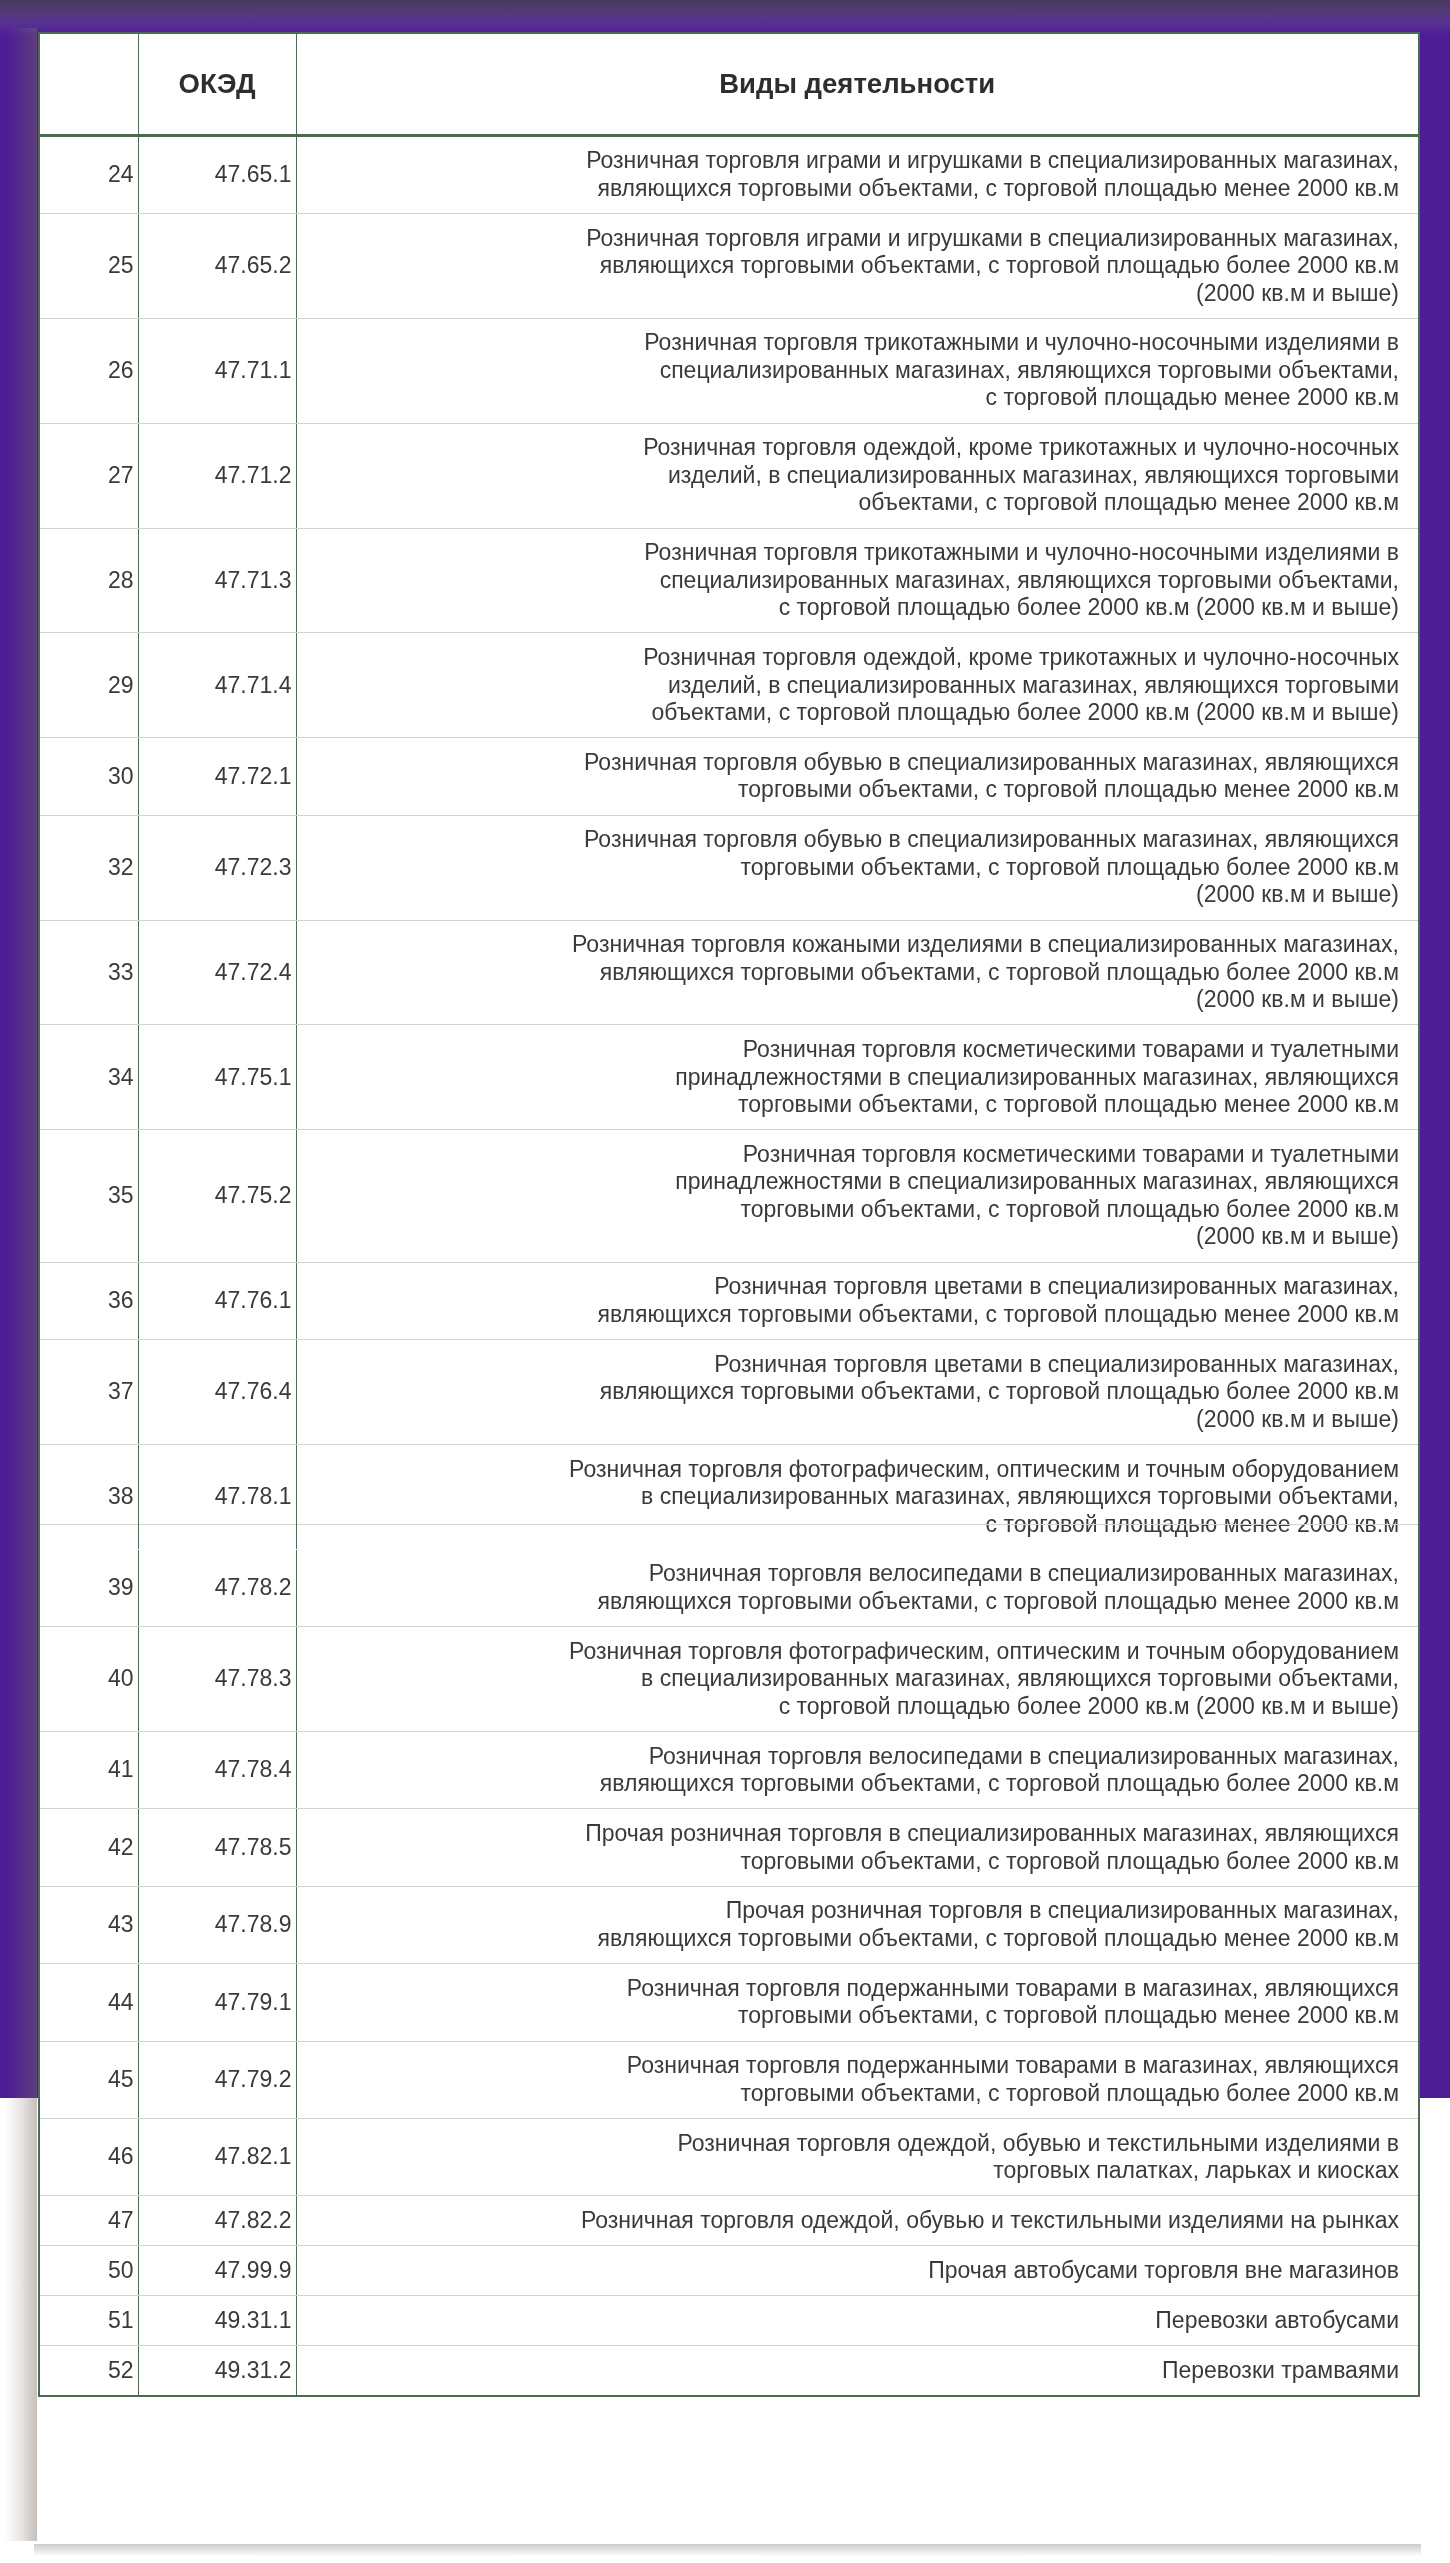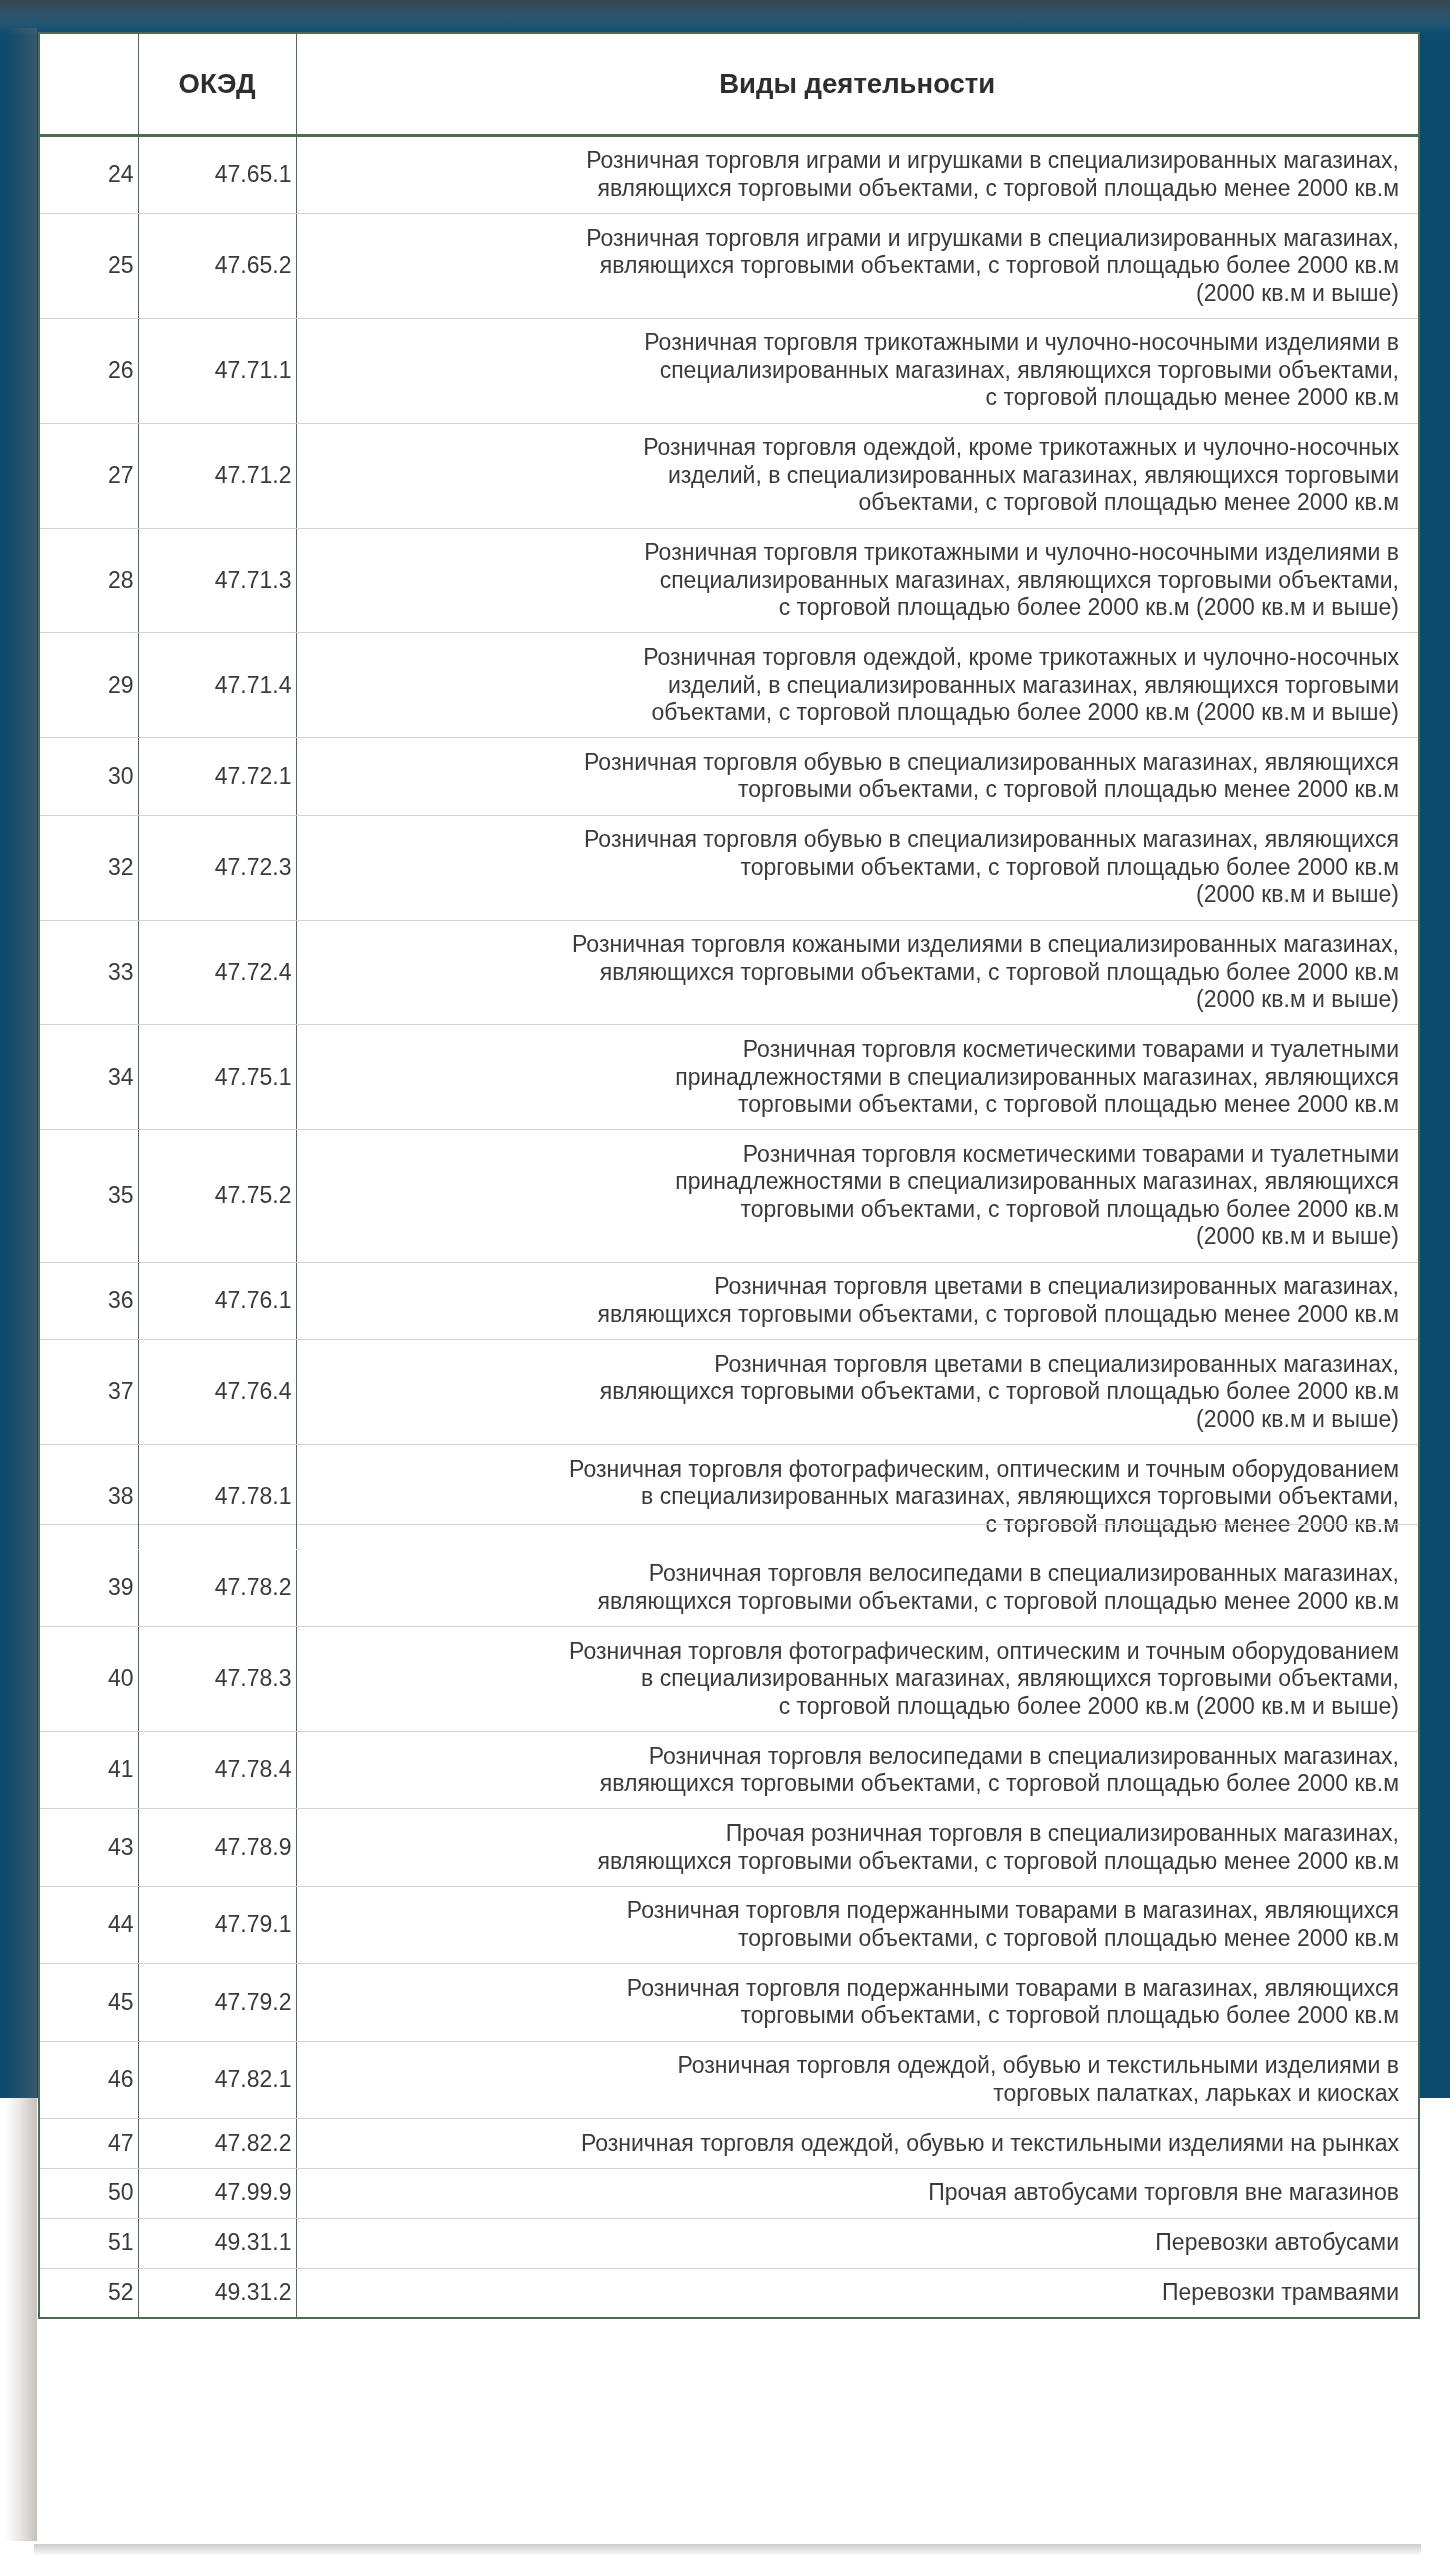--- a/index.html
+++ b/index.html
@@ -8,21 +8,21 @@
     background: #ffffff;
     width: 1450px;
     height: 2563px;
     overflow: hidden;
     font-family: "Liberation Sans", sans-serif;
   }
   .page {
     position: relative;
     width: 1450px;
     height: 2098px;
-    background: #0c4a6e;
+    background: #4c1d95;
   }
   
   .top-shadow {
     position: absolute;
     top: 0; left: 0;
     width: 1450px; height: 35px;
     background: linear-gradient(to bottom,
       rgba(70,70,70,0.72) 0%,
       rgba(95,95,95,0.42) 40%,
       rgba(150,150,150,0.14) 72%,
@@ -268,20 +268,26 @@
 с торговой площадью более 2000 кв.м (2000 кв.м и выше)</td>
     </tr>
 
     <tr>
       <td class="cell-num">41</td>
       <td class="cell-code">47.78.4</td>
       <td class="cell-activity">Розничная торговля велосипедами в специализированных магазинах,
 являющихся торговыми объектами, с торговой площадью более 2000 кв.м</td>
     </tr>
 
+    <tr>
+      <td class="cell-num">42</td>
+      <td class="cell-code">47.78.5</td>
+      <td class="cell-activity">Прочая розничная торговля в специализированных магазинах, являющихся
+торговыми объектами, с торговой площадью более 2000 кв.м</td>
+    </tr>
 
     <tr>
       <td class="cell-num">43</td>
       <td class="cell-code">47.78.9</td>
       <td class="cell-activity">Прочая розничная торговля в специализированных магазинах,
 являющихся торговыми объектами, с торговой площадью менее 2000 кв.м</td>
     </tr>
 
     <tr>
       <td class="cell-num">44</td>

